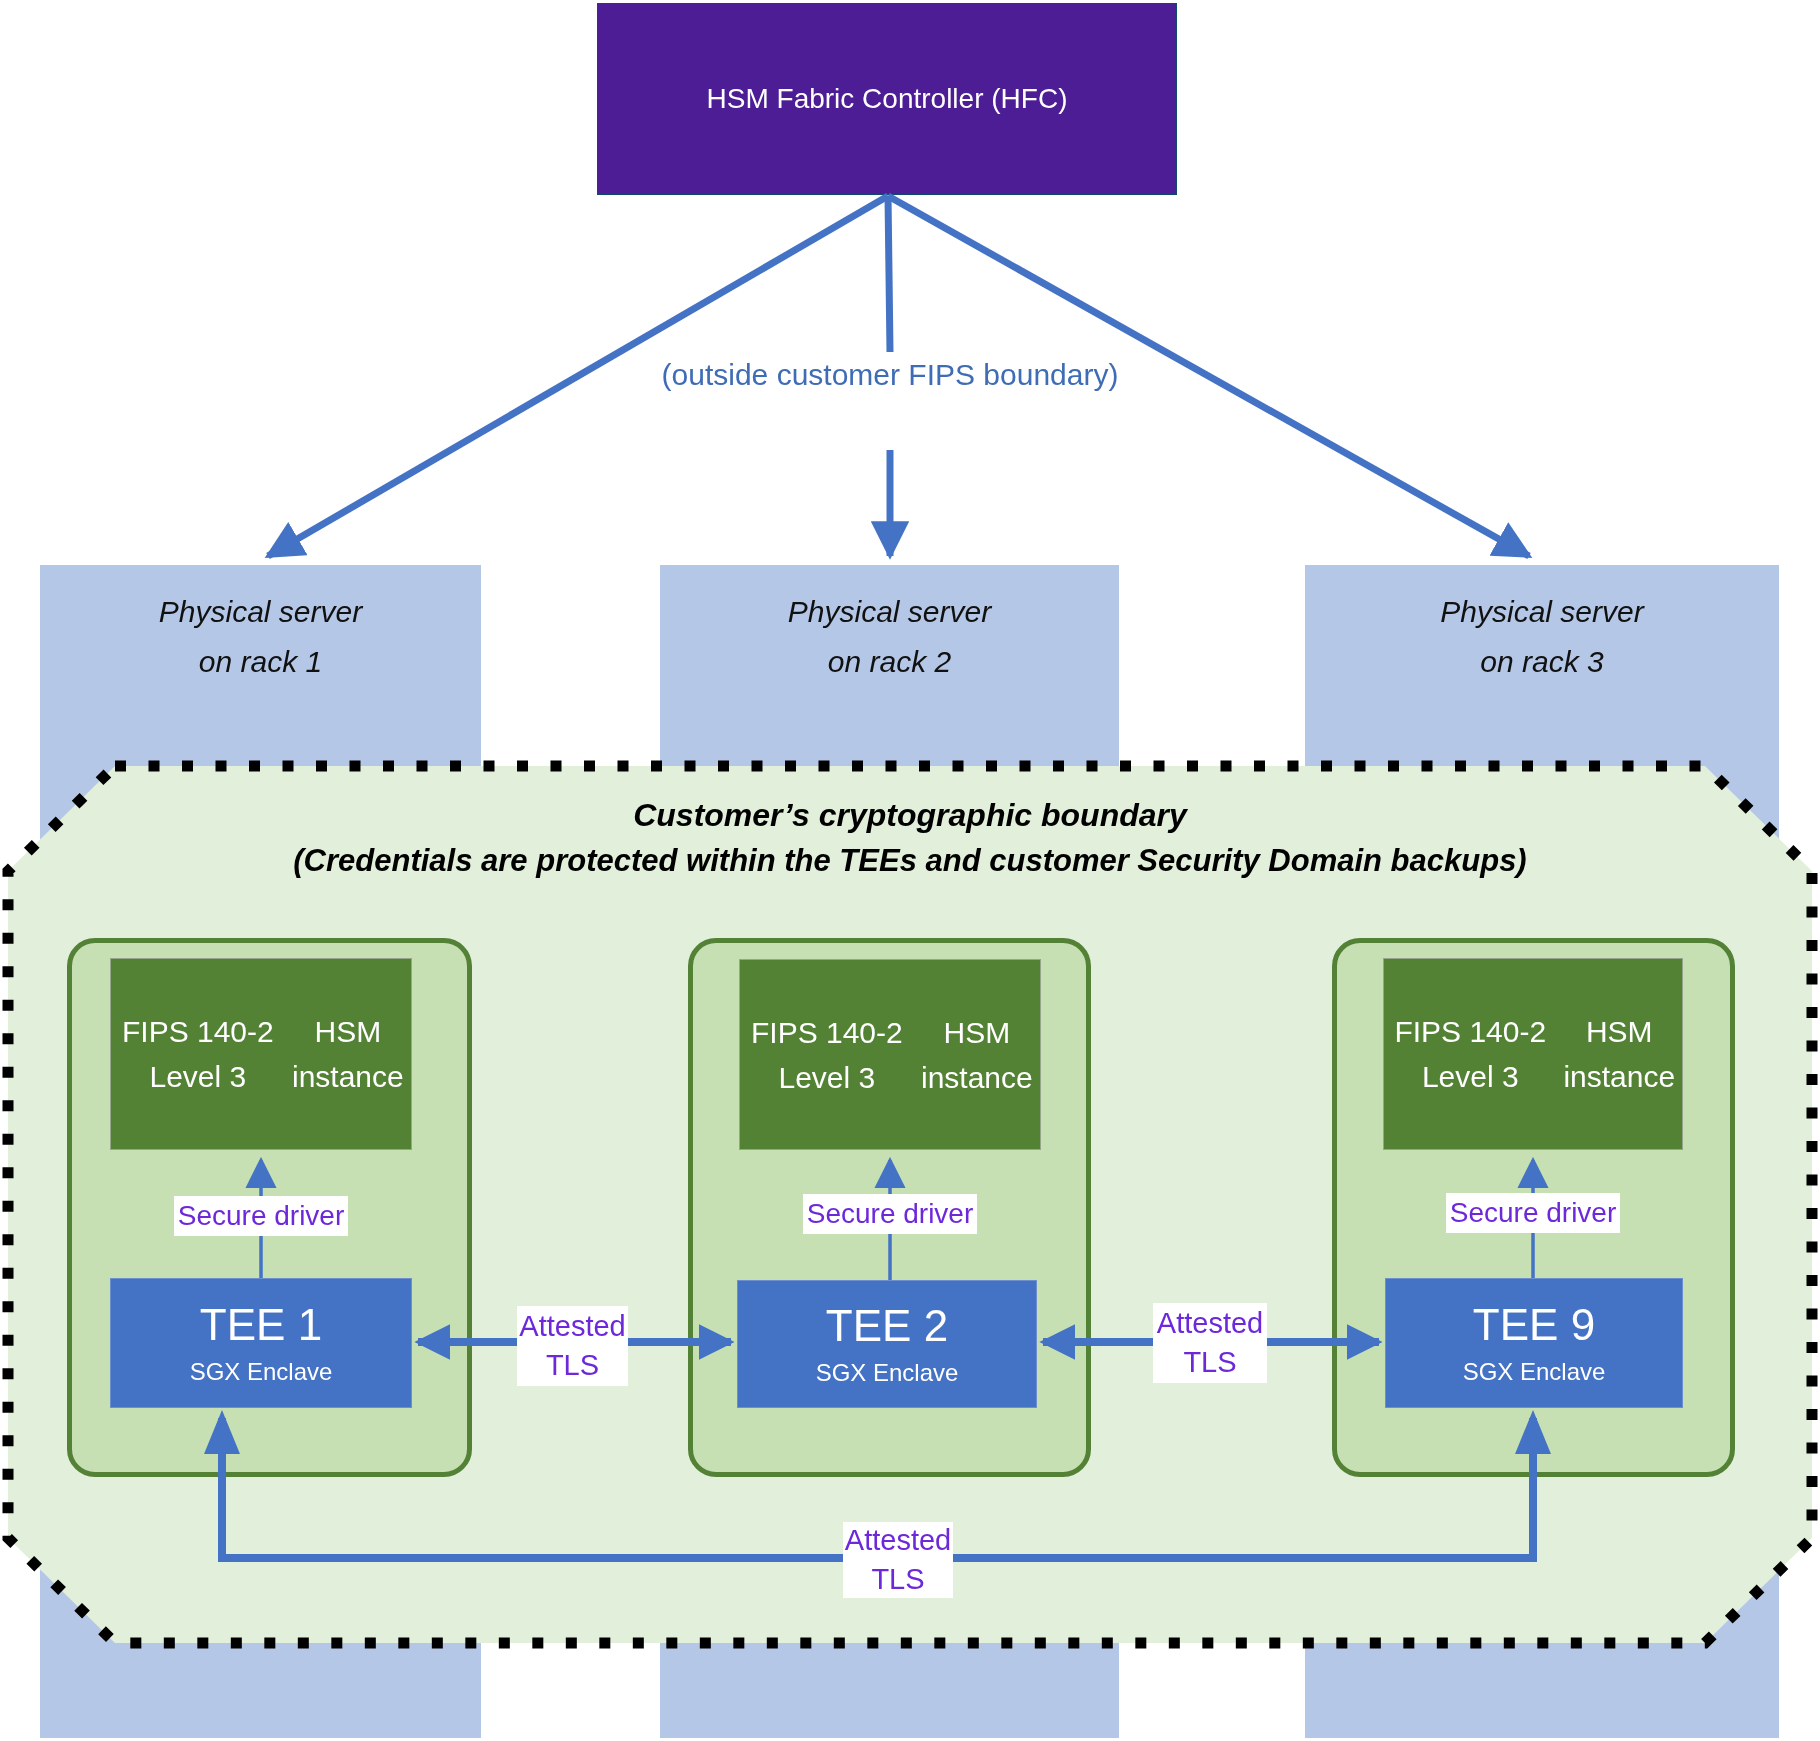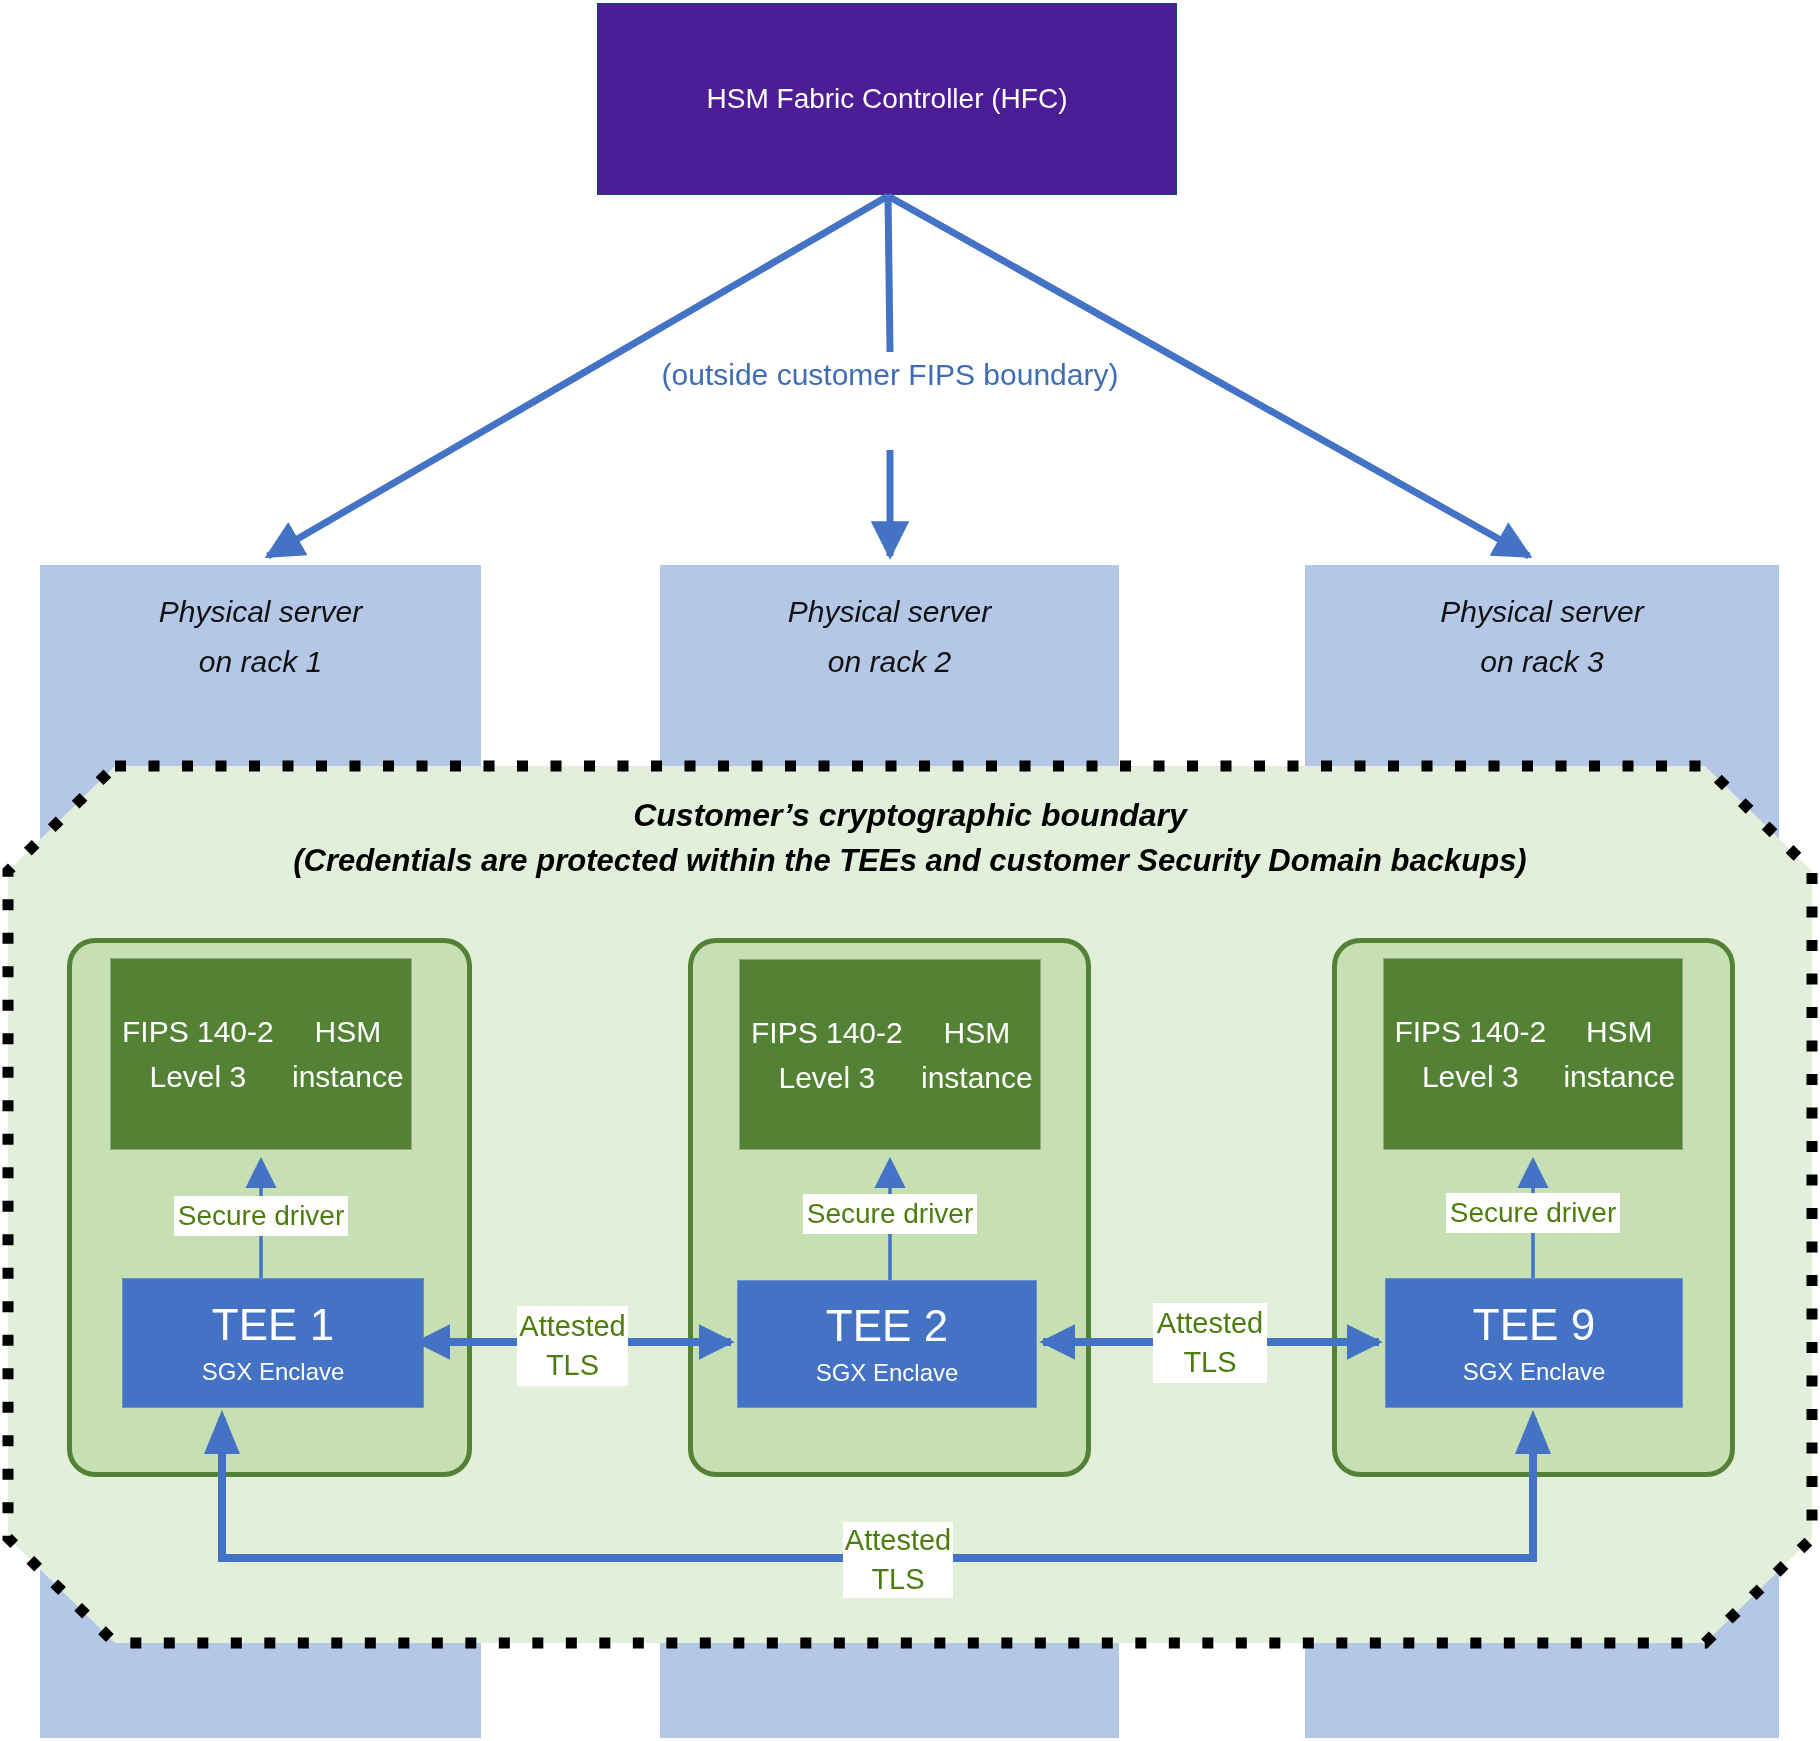--- a/index.html
+++ b/index.html
@@ -46,21 +46,21 @@
   .tee{
     background:#4472C4;border:1px solid #6d8fd0;box-sizing:border-box;
     color:#ffffff;text-align:center;
     display:flex;flex-direction:column;align-items:center;justify-content:center;
     z-index:3;
   }
   .tee .t1{font-size:44px;line-height:48px;margin-bottom:10px;}
   .tee .t2{font-size:24px;line-height:26px;}
   
   .wlbl{
-    background:#ffffff;color:#4d7c0f;text-align:center;z-index:5;
+    background:#ffffff;color:#6d28d9;text-align:center;z-index:5;
     display:flex;flex-direction:column;align-items:center;justify-content:center;
   }
   .wlbl.driver{font-size:28px;}
   .wlbl.tls{font-size:29px;line-height:39px;}
   .arrows{z-index:4;}
   .octagon{z-index:2;}
 </style>
 </head>
 <body>
 
@@ -102,21 +102,21 @@
   </div>
   <div class="abs fips" style="left:739px;top:959px;width:302px;height:191px;">
     <div>FIPS 140-2 Level 3</div>
     <div>HSM instance</div>
   </div>
   <div class="abs fips" style="left:1383px;top:958px;width:300px;height:192px;">
     <div>FIPS 140-2 Level 3</div>
     <div>HSM instance</div>
   </div>
 
-  <div class="abs tee" style="left:110px;top:1278px;width:302px;height:130px;margin-left:12px;">
+  <div class="abs tee" style="left:110px;top:1278px;width:302px;height:130px;">
     <div class="t1">TEE 1</div>
     <div class="t2">SGX Enclave</div>
   </div>
   <div class="abs tee" style="left:737px;top:1280px;width:300px;height:128px;">
     <div class="t1">TEE 2</div>
     <div class="t2">SGX Enclave</div>
   </div>
   <div class="abs tee" style="left:1385px;top:1278px;width:298px;height:130px;">
     <div class="t1">TEE 9</div>
     <div class="t2">SGX Enclave</div>

